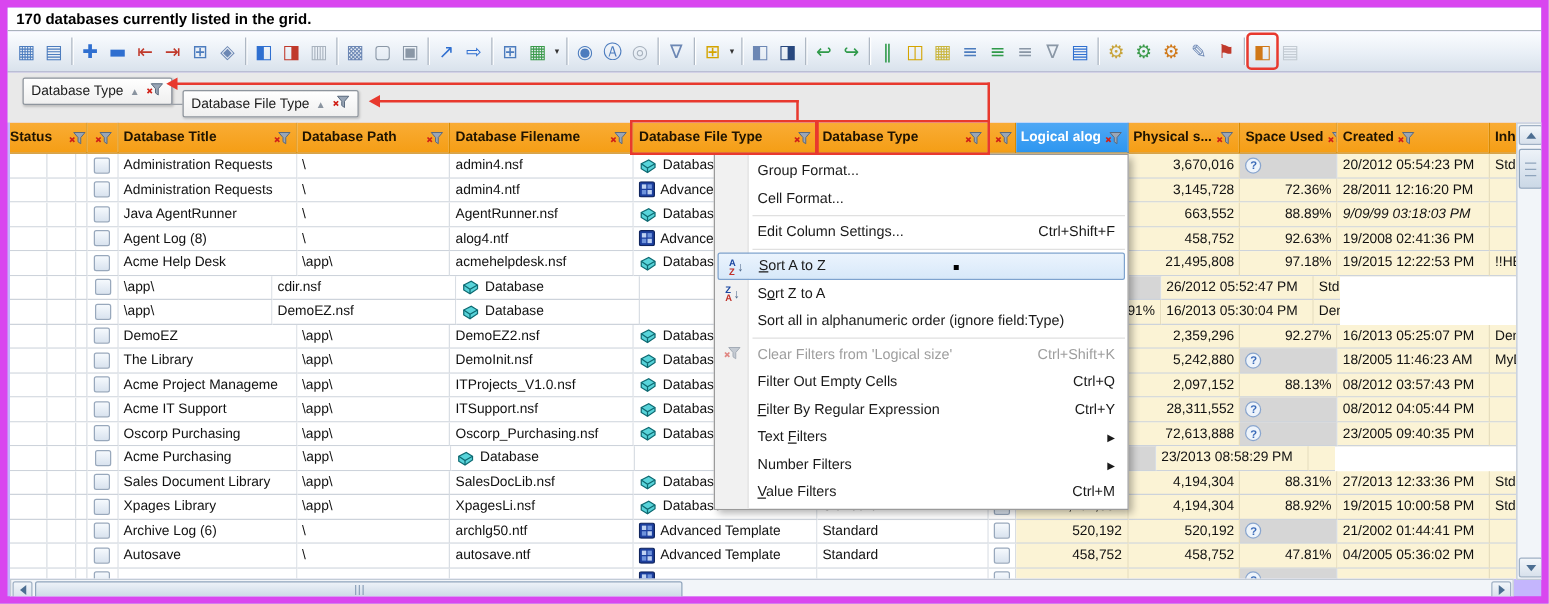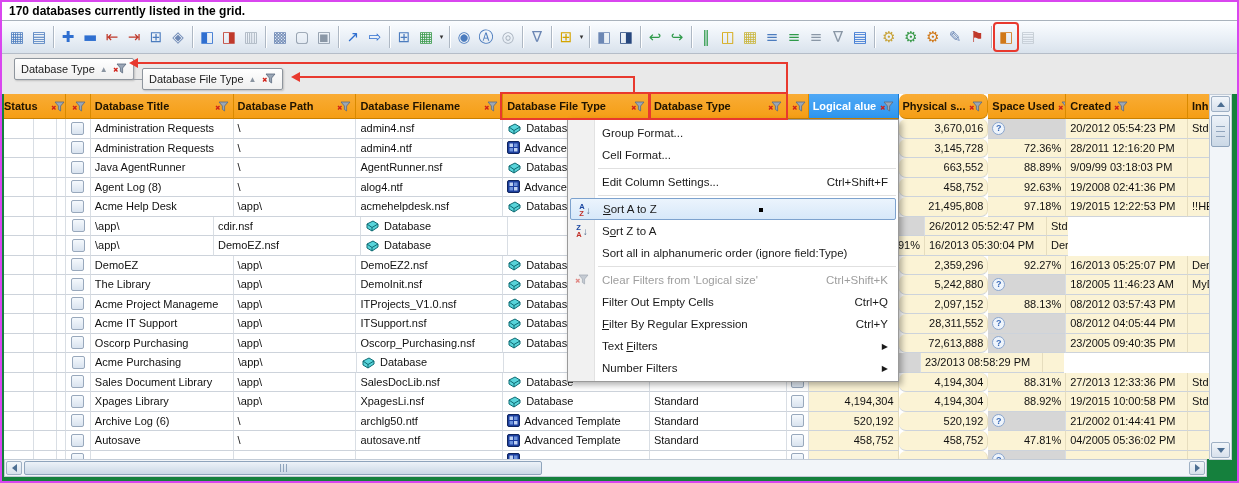--- a/index.html
+++ b/index.html
@@ -1,19 +1,19 @@
 <!DOCTYPE html>
 <html><head>
 <meta charset="utf-8">
 <style>
   * { margin:0; padding:0; box-sizing:border-box; }
   html,body { background:#d8d8d8; }
   body { font-family:"Liberation Sans","DejaVu Sans",sans-serif; }
-  .window{ position:relative; width:1239px; height:483px; background:#15803d;
-    border:2px solid #d946ef; overflow:hidden; }
+  .window{ position:relative; width:1239px; height:483px; background:#c4b5fd;
+    border:6px solid #d946ef; overflow:hidden; }
   
   .statusbar{ position:absolute; left:0; top:0; width:100%; height:19px; background:#FFFFFF;
     border-bottom:1px solid #A9B2BC; font-size:12px; font-weight:bold; color:#000;
     line-height:18px; padding-left:7px; }
   
   .toolbar{ position:absolute; left:0; top:19px; width:100%; height:33px;
     background:linear-gradient(#FBFDFF,#E9EFF6 55%,#D9E2EC);
     border-bottom:1px solid #B5BDC8; display:flex; align-items:center; padding:0 4px; }
   .tgroup{ display:flex; align-items:center; }
   .tsep{ width:1px; height:22px; background:#AEB8C4; margin:0 3px; box-shadow:1px 0 0 #fff; }
@@ -52,21 +52,21 @@
   .col-status{width:62px; position:relative; padding:0;}
   .col-status i{ position:absolute; top:0; bottom:0; width:1px; background:#D9DEE4; display:block;}
   .col-check{width:25px; justify-content:center;}
   .col-title{width:143px;}
   .col-path{width:123px;align-items:center;}
   .col-fname{width:147px;}
   .col-ftype{width:147px; gap:4px;}
   .col-dbtype{width:137px;}
   .col-check2{width:22px; justify-content:center;}
   .col-logical{width:90px;}
-  .col-physical{width:90px;border-radius:7px;}
+  .col-physical{width:90px;}
   .col-space{width:78px;}
   .col-created{width:122px; justify-content:flex-start;}
   .col-inherit{width:21px; border-right:none; justify-content:flex-start;}
   .cb{ width:13px; height:13px; background:linear-gradient(#F5F9FD,#D9E3EF);
     border:1px solid #98A8BC; border-radius:2px; flex:0 0 auto; }
   .qb{ width:13px; height:13px; border-radius:50%; background:#EEF4FB; border:1px solid #8AA6CE;
     color:#3A6AB8; font-size:9px; font-weight:bold; display:flex; align-items:center; justify-content:center; flex:0 0 auto;}
   
   .menu{ position:absolute; left:565px; top:117px; width:332px; background:#FFFFFF;
     border:1px solid #9A9A9A; box-shadow:3px 3px 6px rgba(0,0,0,.3); z-index:50; padding:2px 0; }
@@ -286,21 +286,21 @@
         <div class="hcell col-check2">
           <span></span>
           <span class="hfun">
             <svg width="14" height="11" viewBox="0 0 14 11">
               <path d="M4 1 h9 l-3.4 4 v5 l-2.2 -1.6 v-3.4 z" fill="#9AA6B6" stroke="#5A6A7E" stroke-width="0.8"></path>
               <path d="M1 5 L4.5 8.5 M4.5 5 L1 8.5" stroke="#D02018" stroke-width="1.4"></path>
             </svg>
           </span>
         </div>
         <div class="hcell col-logical sel">
-          <span>Logical alue</span>
+          <span>Logical alog</span>
           <span class="hfun">
             <svg width="14" height="11" viewBox="0 0 14 11">
               <path d="M4 1 h9 l-3.4 4 v5 l-2.2 -1.6 v-3.4 z" fill="#9AA6B6" stroke="#5A6A7E" stroke-width="0.8"></path>
               <path d="M1 5 L4.5 8.5 M4.5 5 L1 8.5" stroke="#D02018" stroke-width="1.4"></path>
             </svg>
           </span>
         </div>
         <div class="hcell col-physical">
           <span>Physical s...</span>
           <span class="hfun">
@@ -420,21 +420,21 @@
             </span>
             <span>Database</span>
           </div>
           <div class="c col-dbtype"></div>
           <div class="c col-check2">
             <span class="cb"></span>
           </div>
           <div class="c col-logical cream"></div>
           <div class="c col-physical cream">663,552</div>
           <div class="c col-space cream">88.89%</div>
-          <div class="c col-created cream" style="justify-content: flex-start;">9/09/99 03:18:03 PM</div>
+          <div class="c col-created cream" style="justify-content: flex-start; font-style: italic;">9/09/99 03:18:03 PM</div>
           <div class="c col-inherit cream"></div>
         </div>
         <div class="row">
           <div class="c col-status">
             <i style="left:29px"></i>
             <i style="left:52px"></i>
           </div>
           <div class="c col-check">
             <span class="cb"></span>
           </div>
@@ -1001,20 +1001,24 @@
         <span><u>F</u>ilter By Regular Expression</span>
         <span class="sc">Ctrl+Y</span>
       </div>
       <div class="mi">
         <span>Text <u>F</u>ilters</span>
         <span class="sub">▶</span>
       </div>
       <div class="mi">
         <span>Number Filters</span>
         <span class="sub">▶</span>
+      </div>
+      <div class="mi">
+        <span><u>V</u>alue Filters</span>
+        <span class="sc">Ctrl+M</span>
       </div>
     </div>
 
   <div class="red rbox" style="left:498px; top:90px; width:151px; height:28px;"></div>
   <div class="red rbox" style="left:646px; top:90px; width:140px; height:28px;"></div>
   <div class="red rline" style="left:135px; top:60px; width:651px; height:2px;"></div>
   <div class="red rhead" style="left:127px; top:56px;"></div>
   <div class="red rline" style="left:784px; top:60px; width:2px; height:31px;"></div>
   <div class="red rline" style="left:297px; top:74px; width:336px; height:2px;"></div>
   <div class="red rhead" style="left:289px; top:70px;"></div>

